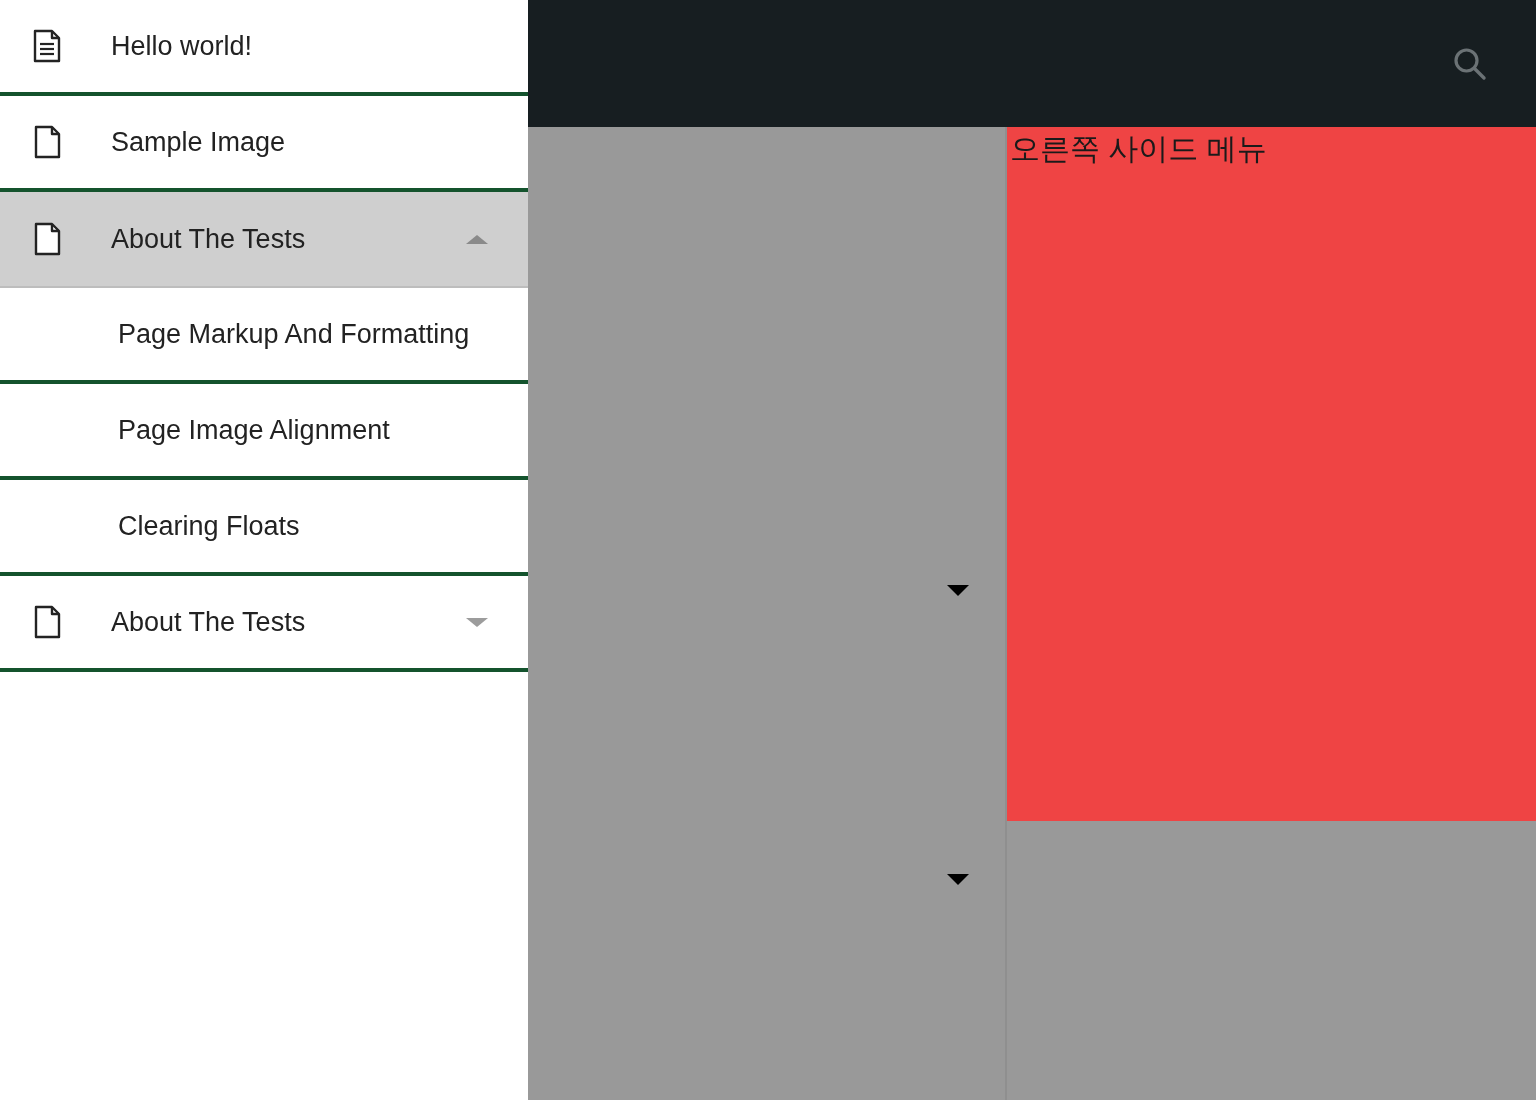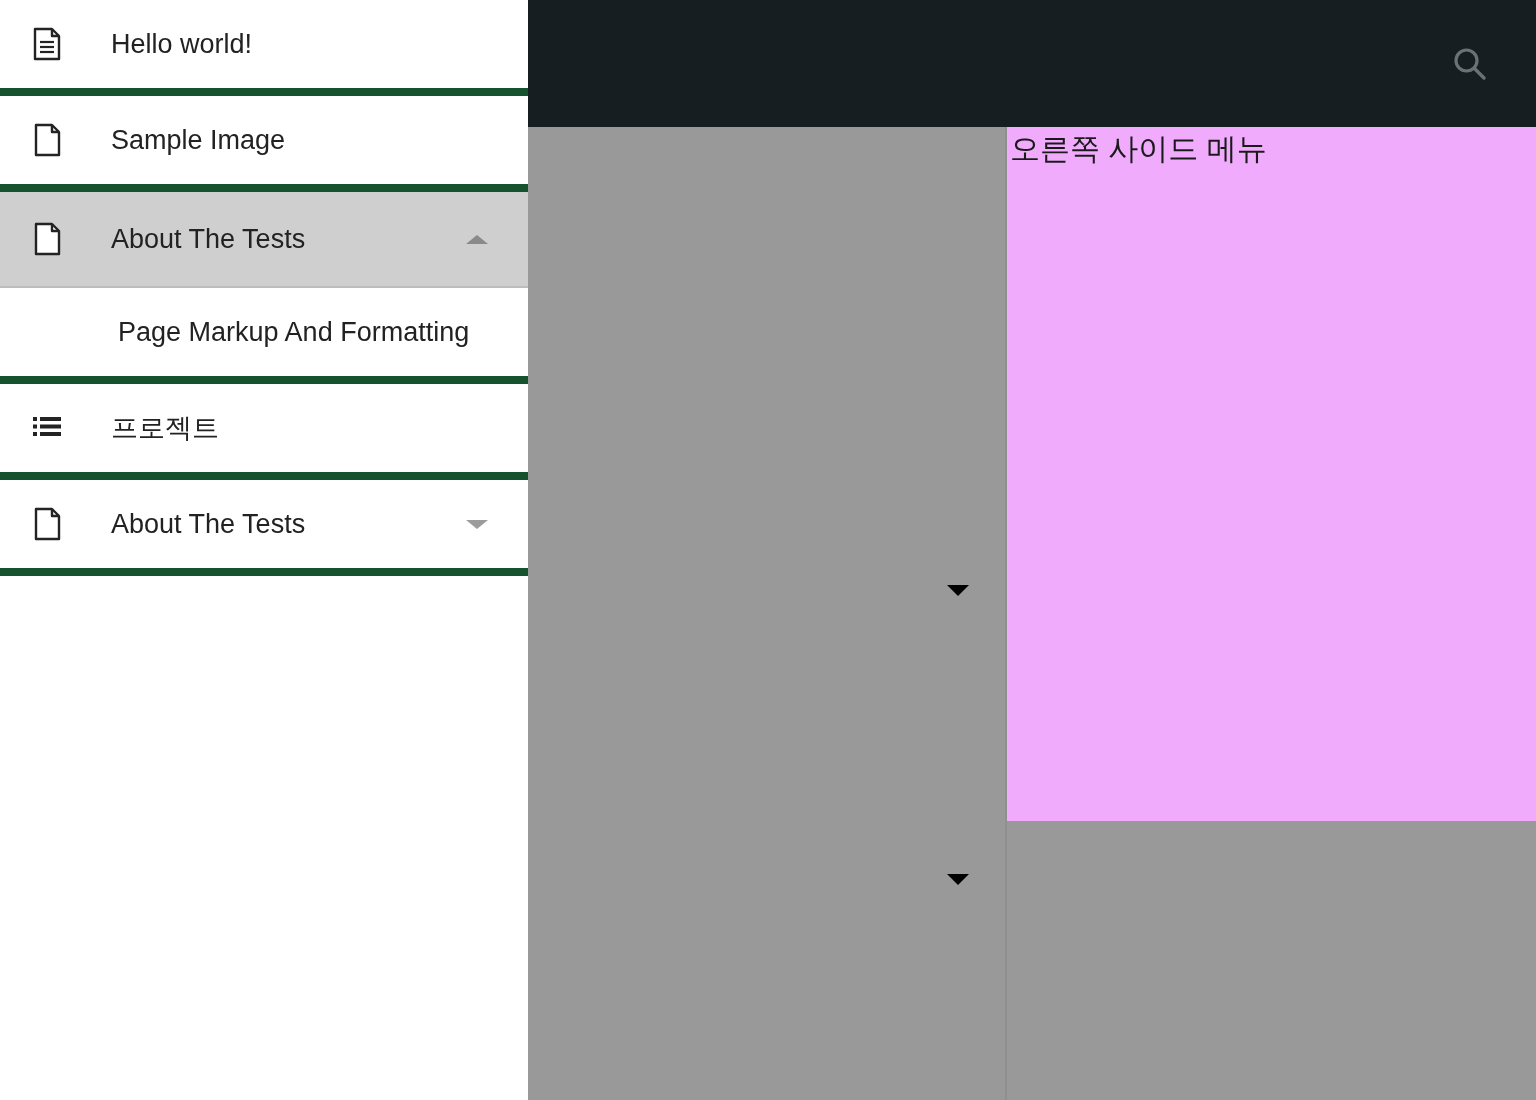--- a/index.html
+++ b/index.html
@@ -40,21 +40,21 @@
     background:#999999;
   }
   .col-divider {
     position:absolute; left:1005px; top:0;
     width:2px; height:973px;
     background:#8f8f8f;
   }
   .col-right {
     position:absolute; left:1007px; top:0;
     width:529px; height:694px;
-    background:#f0abfc;
+    background:#ef4444;
   }
   .right-title {
     position:absolute; left:3px; top:0px;
     font-size:30px; color:#1a1a1a;
     letter-spacing:0px; line-height:44px;
     white-space:nowrap;
   }
 
   .select-arrow {
     position:absolute;
@@ -71,21 +71,21 @@
   .side-menu {
     position:absolute; left:0; top:0;
     width:528px; height:1100px;
     background:#ffffff;
     overflow:hidden;
     z-index:10;
   }
   .menu-row {
     position:relative;
     height:96px;
-    border-bottom:8px solid #14532d;
+    border-bottom:4px solid #14532d;
     display:flex; align-items:center;
     background:#ffffff;
     cursor:pointer;
   }
   .menu-row.active {
     background:#cfcfcf;
     border-bottom:2px solid #bdbdbd;
   }
   .row-icon {
     position:absolute; left:27px; top:50%;
@@ -184,31 +184,24 @@
         </span>
         <span class="row-label">About The Tests</span>
         <span class="row-toggle">
           <span class="tri-up"></span>
         </span>
       </div>
       <div class="menu-row">
         <span class="row-label sub">Page Markup And Formatting</span>
       </div>
       <div class="menu-row">
-        <span class="row-icon">
-          <svg width="38" height="38" viewBox="0 0 38 38">
-            <rect x="5" y="8" width="4" height="4" fill="#232323"></rect>
-            <rect x="12" y="8" width="21" height="4" fill="#232323"></rect>
-            <rect x="5" y="15.5" width="4" height="4" fill="#232323"></rect>
-            <rect x="12" y="15.5" width="21" height="4" fill="#232323"></rect>
-            <rect x="5" y="23" width="4" height="4" fill="#232323"></rect>
-            <rect x="12" y="23" width="21" height="4" fill="#232323"></rect>
-          </svg>
-        </span>
-        <span class="row-label">프로젝트</span>
+        <span class="row-label sub">Page Image Alignment</span>
+      </div>
+      <div class="menu-row">
+        <span class="row-label sub">Clearing Floats</span>
       </div>
       <div class="menu-row">
         <span class="row-icon">
           <svg width="38" height="38" viewBox="0 0 38 38">
             <path d="M8 4 H24 L31 11 V34 H8 Z" fill="#ffffff" stroke="#232323" stroke-width="2.4" stroke-linejoin="round"></path>
             <path d="M24 4 V11 H31" fill="none" stroke="#232323" stroke-width="2.4" stroke-linejoin="round"></path>
           </svg>
         </span>
         <span class="row-label">About The Tests</span>
         <span class="row-toggle">

